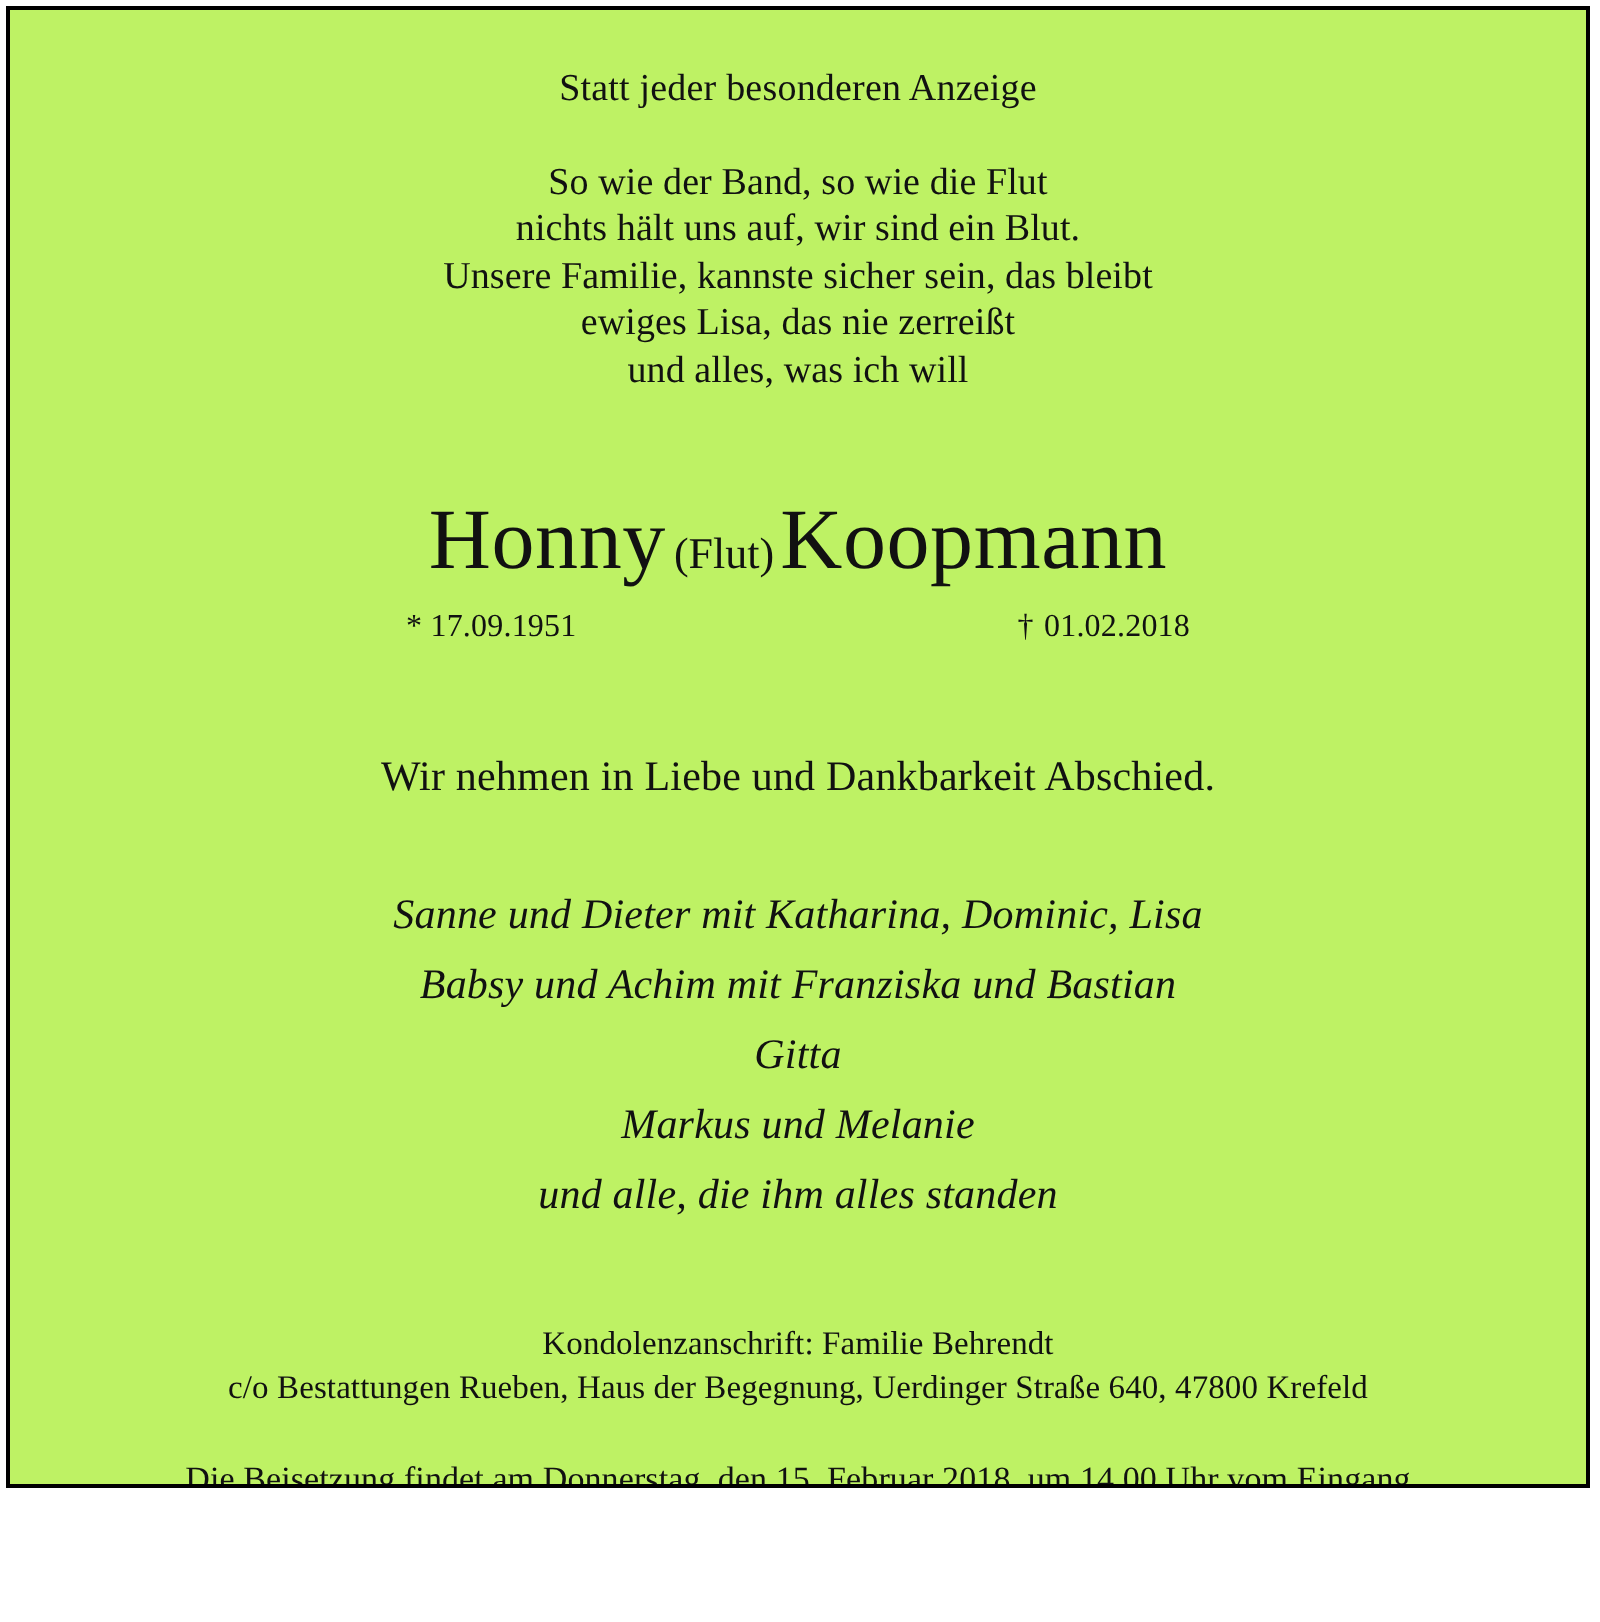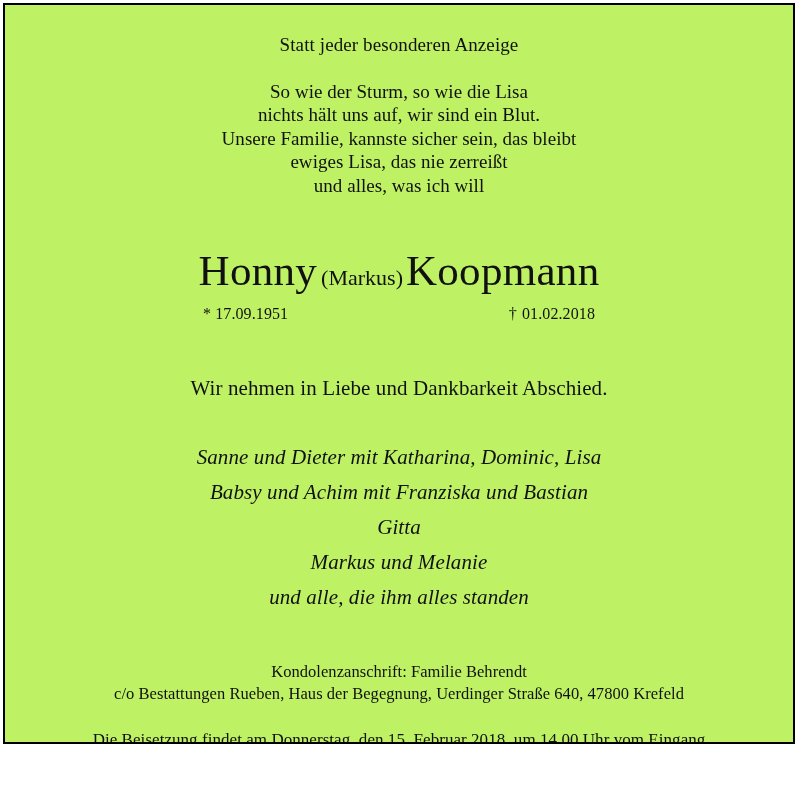--- a/index.html
+++ b/index.html
@@ -129,29 +129,29 @@
 </style>
 </head>
 <body>
 
 <div class="notice-frame">
   <div class="notice-inner">
 
     <div class="intro-line">Statt jeder besonderen Anzeige</div>
 
     <div class="poem">
-      <div class="poem-line">So wie der Sturm, so wie die Lisa</div>
+      <div class="poem-line">So wie der Band, so wie die Flut</div>
       <div class="poem-line">nichts hält uns auf, wir sind ein Blut.</div>
       <div class="poem-line">Unsere Familie, kannste sicher sein, das bleibt</div>
       <div class="poem-line">ewiges Lisa, das nie zerreißt</div>
       <div class="poem-line">und alles, was ich will</div>
     </div>
 
     <div class="name-block">
-      <div class="deceased-name"><span>Honny</span><span class="nickname">(Markus)</span><span>Koopmann</span></div>
+      <div class="deceased-name"><span>Honny</span><span class="nickname">(Flut)</span><span>Koopmann</span></div>
     </div>
 
     <div class="dates-row">
       <div class="date-birth"><span>*</span> <span>17.09.1951</span></div>
       <div class="date-death"><span class="dagger">†</span> <span>01.02.2018</span></div>
     </div>
 
     <div class="farewell">Wir nehmen in Liebe und Dankbarkeit Abschied.</div>
 
     <div class="survivors">

